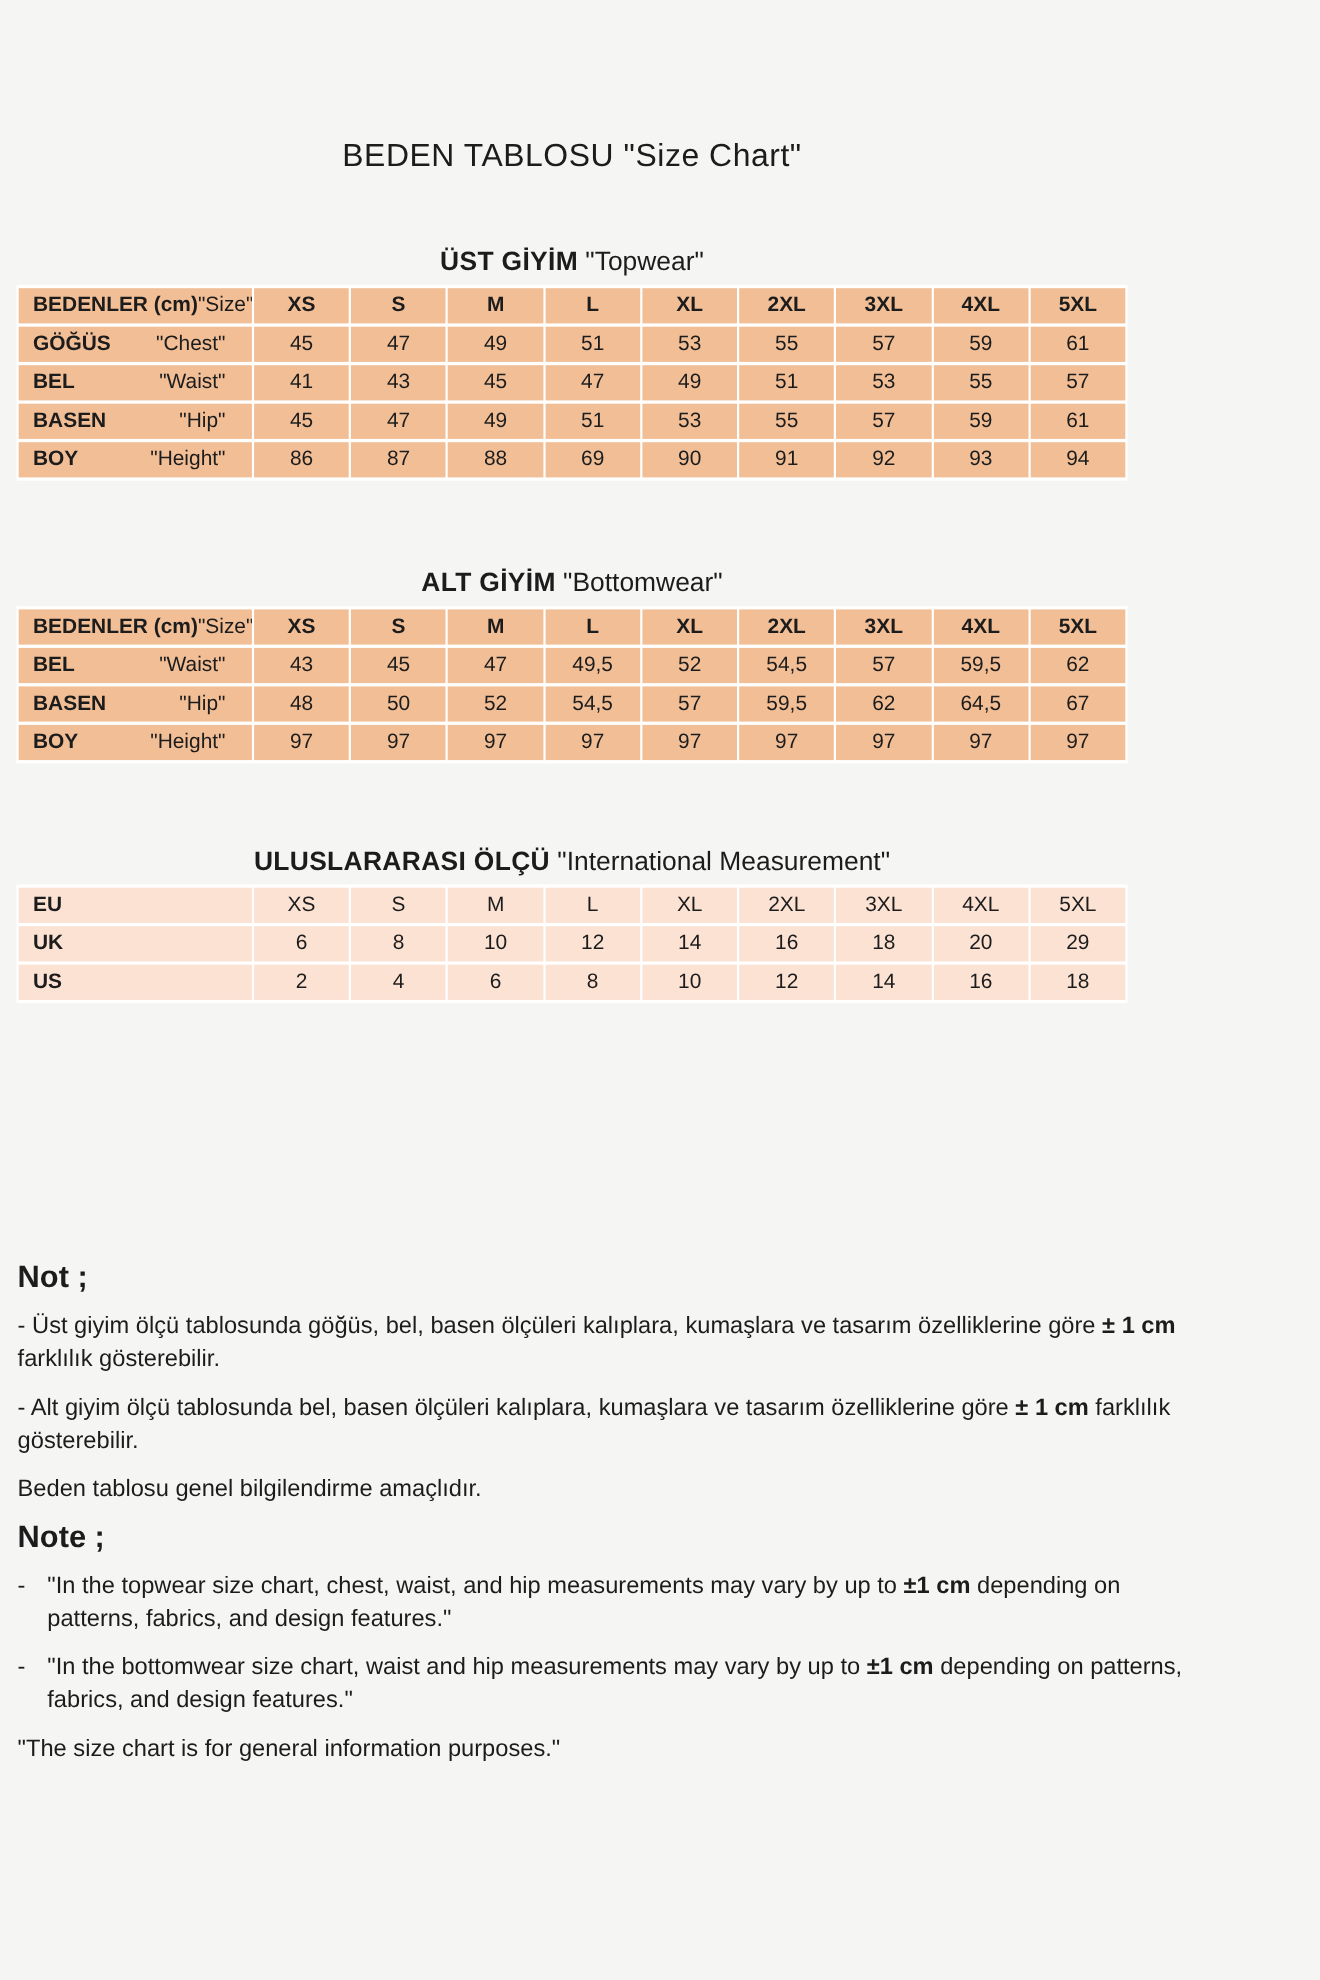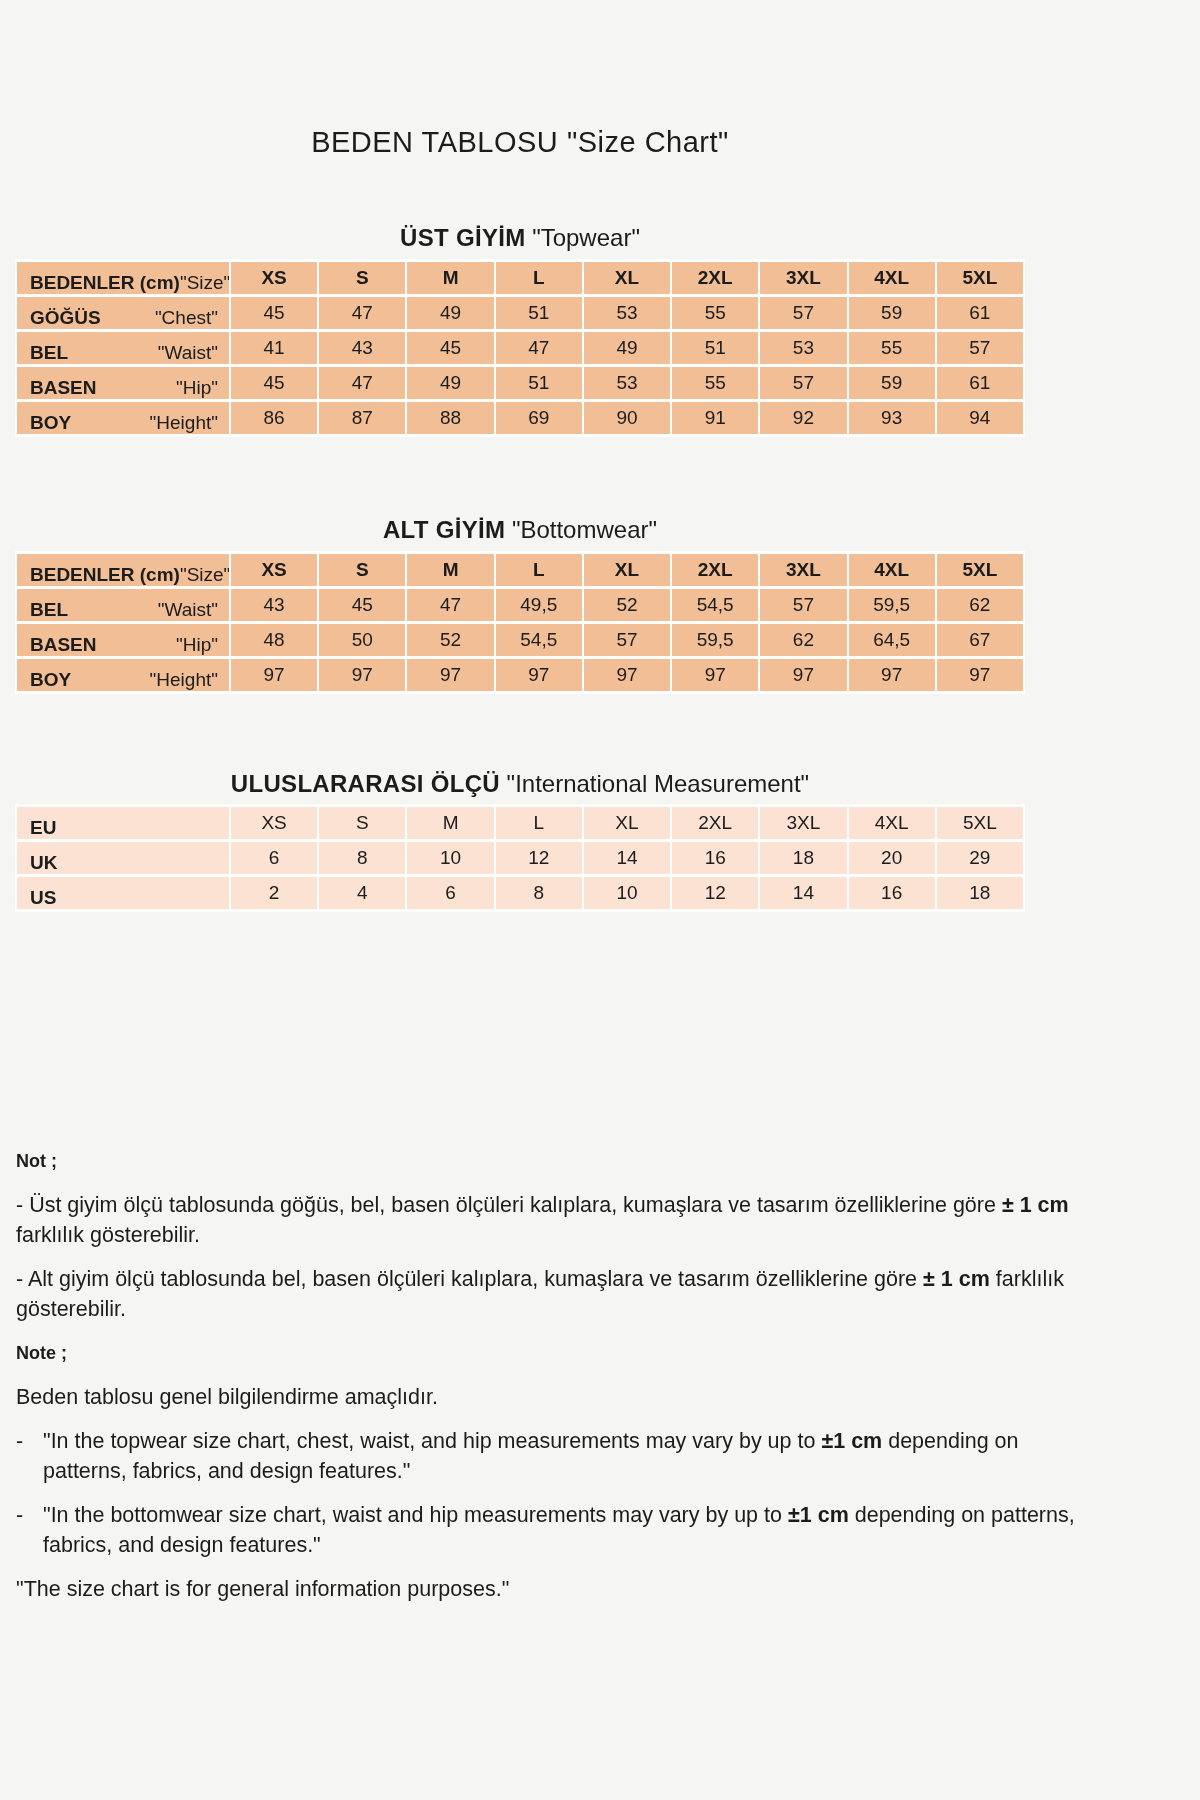--- a/index.html
+++ b/index.html
@@ -35,29 +35,29 @@
   #table-topwear{top:259px;}
   #table-bottomwear{top:551px;}
   #table-international{top:804px;}
   .size-table td{
     height:32px;padding:0;text-align:center;vertical-align:middle;
     font-size:19px;background:var(--cell-bg);color:var(--ink);
     white-space:nowrap;overflow:hidden;
   }
   table.light td{background:var(--cell-bg-light);}
   .size-table .lc{
-    display:flex;justify-content:space-between;align-items:flex-end;
-    height:100%;padding:0 11px 0 13px;
+    display:flex;justify-content:space-between;align-items:center;
+    height:100%;padding:0 24px 0 13px;
   }
   .size-table .lbl{font-weight:bold;}
   .size-table .sub{font-weight:normal;}
   .size-table tr.header-row td.val{font-weight:bold;}
   .notes{position:absolute;left:16px;top:1146px;width:1072px;font-size:21.5px;line-height:30px;}
   .note{margin-bottom:14px;}
-  .note.heading{font-weight:bold;font-size:18px;}
+  .note.heading{font-weight:bold;font-size:28px;}
   .note b{font-weight:bold;}
   .note.bullet{display:flex;}
   .note.bullet .marker{width:27px;flex:0 0 27px;}
   .note.bullet .btext{flex:1;}
 </style>
 </head>
 <body>
 
 <div class="abs page-title">
   <span class="hb">BEDEN TABLOSU</span>
@@ -325,22 +325,22 @@
         <td class="val">16</td>
         <td class="val">18</td>
       </tr>
     </tbody>
   </table>
 
 <div class="notes">
     <div class="note heading"><b>Not ;</b></div>
     <div class="note para"><span>- Üst giyim ölçü tablosunda göğüs, bel, basen ölçüleri kalıplara, kumaşlara ve tasarım özelliklerine göre </span><b>± 1 cm</b><span> farklılık gösterebilir.</span></div>
     <div class="note para"><span>- Alt giyim ölçü tablosunda bel, basen ölçüleri kalıplara, kumaşlara ve tasarım özelliklerine göre </span><b>± 1 cm</b><span> farklılık gösterebilir.</span></div>
+    <div class="note para"><span>Beden tablosu genel bilgilendirme amaçlıdır.</span></div>
     <div class="note heading"><b>Note ;</b></div>
-    <div class="note para"><span>Beden tablosu genel bilgilendirme amaçlıdır.</span></div>
     <div class="note bullet">
       <span class="marker">-</span>
       <span class="btext"><span>"In the topwear size chart, chest, waist, and hip measurements may vary by up to </span><b>±1 cm</b><span> depending on patterns, fabrics, and design features."</span></span>
     </div>
     <div class="note bullet">
       <span class="marker">-</span>
       <span class="btext"><span>"In the bottomwear size chart, waist and hip measurements may vary by up to </span><b>±1 cm</b><span> depending on patterns, fabrics, and design features."</span></span>
     </div>
     <div class="note para"><span>"The size chart is for general information purposes."</span></div>
   </div>

